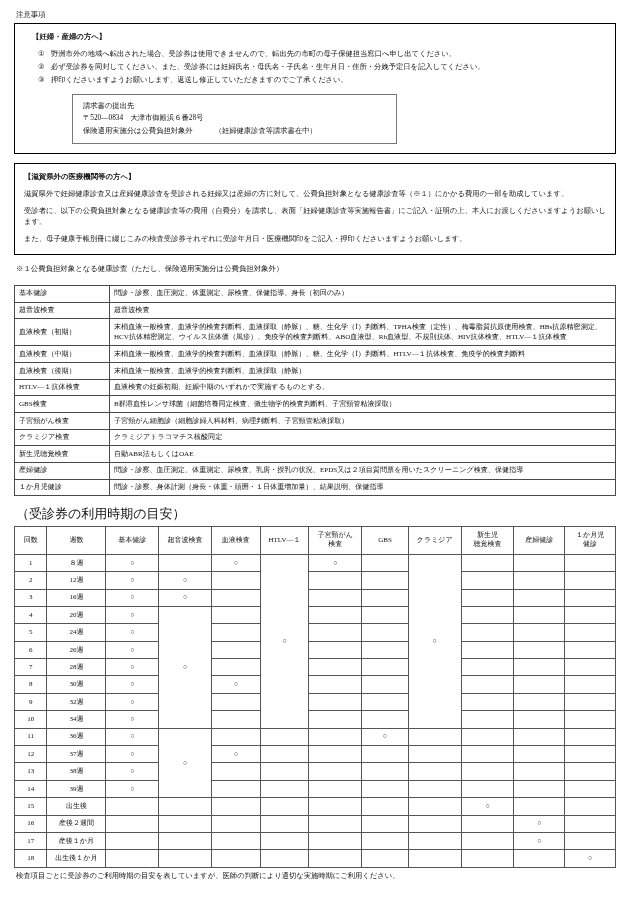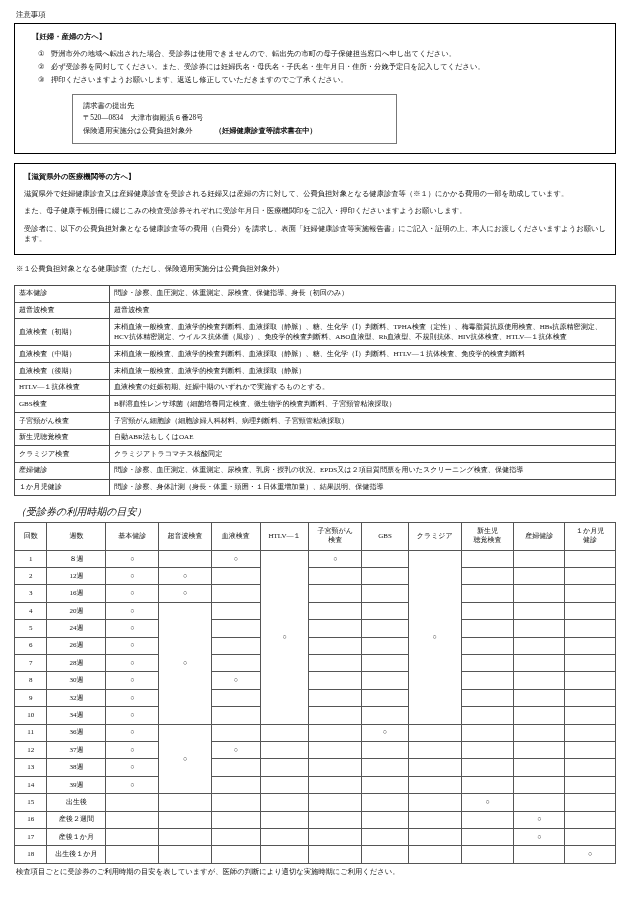--- a/index.html
+++ b/index.html
@@ -69,21 +69,21 @@
     margin: 9px 0 0 48px;
     padding: 6px 10px 7px 10px;
     width: 325px;
     box-sizing: border-box;
   }
   .addr-line {
     font-size: 7.3px;
     margin-bottom: 2.6px;
   }
   .addr-line:last-child { margin-bottom: 0; }
-  .addr-note { margin-left: 22px; font-weight: bold; }
+  .addr-note { margin-left: 22px; }
 
   
   .para {
     font-size: 7.3px;
     margin: 0 0 7px 0;
     text-align: justify;
     line-height: 1.45;
   }
   .para:last-child { margin-bottom: 0; }
 
@@ -107,23 +107,22 @@
   table.defs td.label {
     width: 86px;
     white-space: nowrap;
   }
   table.defs td.desc {
     text-align: left;
   }
 
   
   .sched-caption {
-    font-size: 10px;
+    font-size: 13px;
     margin: 9px 0 3px 2px;
-    font-style: italic;
   }
   table.sched {
     border-collapse: collapse;
     width: 100%;
     table-layout: fixed;
   }
   table.sched th, table.sched td {
     border: 0.8px solid #555;
     font-size: 7px;
     font-weight: normal;
@@ -178,22 +177,22 @@
       <div class="addr-line">〒520—0834　大津市御殿浜６番28号</div>
       <div class="addr-line">
         <span>保険適用実施分は公費負担対象外</span><span class="addr-note">（妊婦健康診査等請求書在中）</span>
       </div>
     </div>
   </div>
 
   <div class="notice-box">
     <div class="notice-head" style="margin-left:0;">【滋賀県外の医療機関等の方へ】</div>
     <div class="para">滋賀県外で妊婦健康診査又は産婦健康診査を受診される妊婦又は産婦の方に対して、公費負担対象となる健康診査等（※１）にかかる費用の一部を助成しています。</div>
+    <div class="para">受診者に、以下の公費負担対象となる健康診査等の費用（自費分）を請求し、表面「妊婦健康診査等実施報告書」にご記入・証明の上、本人にお渡しくださいますようお願いします。</div>
     <div class="para">また、母子健康手帳別冊に綴じこみの検査受診券それぞれに受診年月日・医療機関印をご記入・押印くださいますようお願いします。</div>
-    <div class="para">受診者に、以下の公費負担対象となる健康診査等の費用（自費分）を請求し、表面「妊婦健康診査等実施報告書」にご記入・証明の上、本人にお渡しくださいますようお願いします。</div>
   </div>
 
   <div class="tbl-caption">※１公費負担対象となる健康診査（ただし、保険適用実施分は公費負担対象外）</div>
 
   <table class="defs">
     <tbody>
       <tr>
         <td class="label">基本健診</td>
         <td class="desc">問診・診察、血圧測定、体重測定、尿検査、保健指導、身長（初回のみ）</td>
       </tr>
@@ -219,26 +218,26 @@
       </tr>
       <tr>
         <td class="label">GBS検査</td>
         <td class="desc">B群溶血性レンサ球菌（細菌培養同定検査、微生物学的検査判断料、子宮頸管粘液採取）</td>
       </tr>
       <tr>
         <td class="label">子宮頸がん検査</td>
         <td class="desc">子宮頸がん細胞診（細胞診婦人科材料、病理判断料、子宮頸管粘液採取）</td>
       </tr>
       <tr>
+        <td class="label">クラミジア検査</td>
+        <td class="desc">クラミジアトラコマチス核酸同定</td>
+      </tr>
+      <tr>
         <td class="label">新生児聴覚検査</td>
         <td class="desc">自動ABR法もしくはOAE</td>
-      </tr>
-      <tr>
-        <td class="label">クラミジア検査</td>
-        <td class="desc">クラミジアトラコマチス核酸同定</td>
       </tr>
       <tr>
         <td class="label">産婦健診</td>
         <td class="desc">問診・診察、血圧測定、体重測定、尿検査、乳房・授乳の状況、EPDS又は２項目質問票を用いたスクリーニング検査、保健指導</td>
       </tr>
       <tr>
         <td class="label">１か月児健診</td>
         <td class="desc">問診・診察、身体計測（身長・体重・頭囲・１日体重増加量）、結果説明、保健指導</td>
       </tr>
     </tbody>

